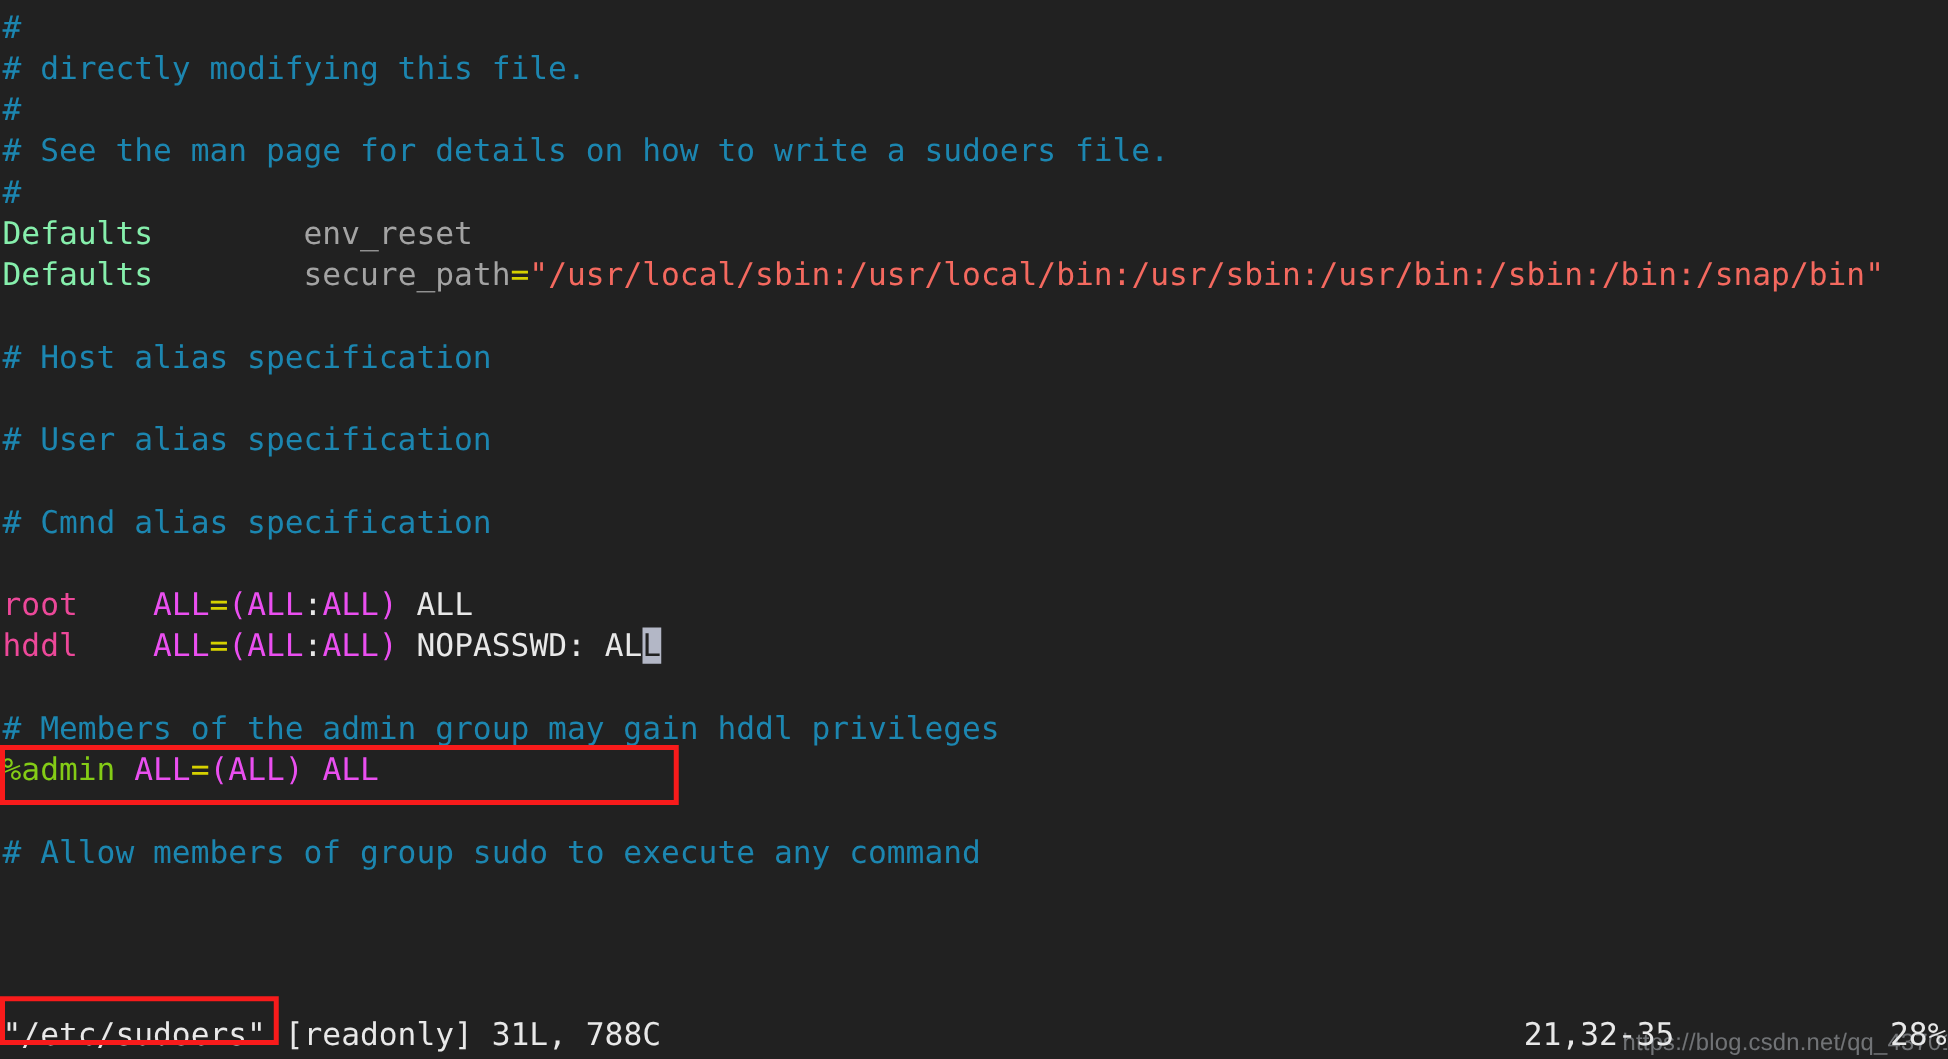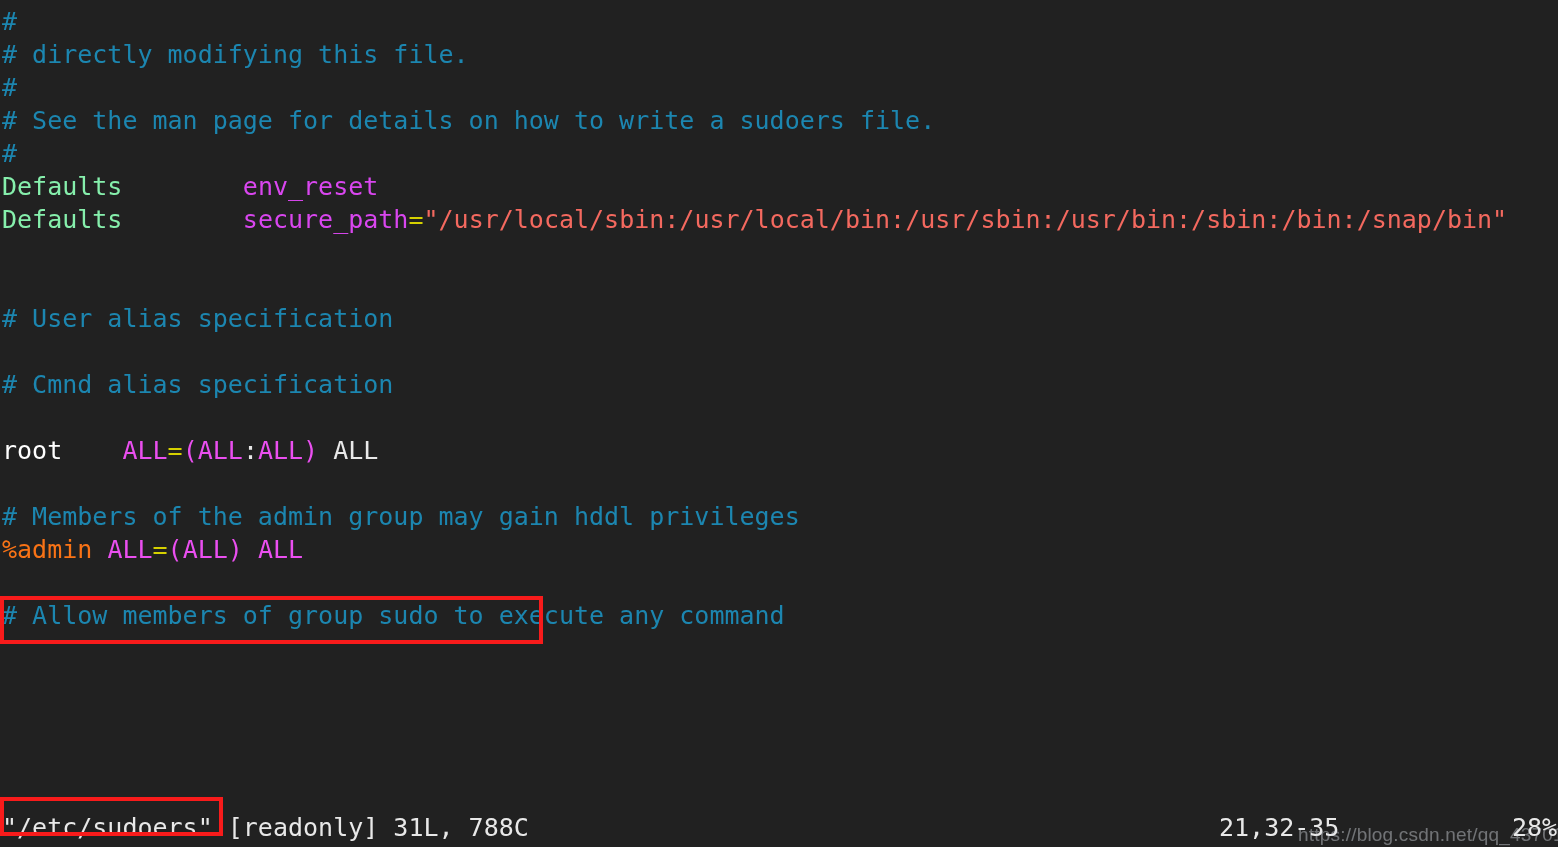--- a/index.html
+++ b/index.html
@@ -25,28 +25,28 @@
     width: 1558px;
     padding: 5px 0 0 0;
   }
   .line {
     height: 33px;
     white-space: pre;
     padding-left: 2px;
   }
   .c  { color: #1c86b0; }            
   .kw { color: #86efac; }            
-  .op { color: #d946ef; }            
+  .op { color: #a3a3a3; }            
   .str{ color: #f4695f; }            
   .eq { color: #d6d100; }            
-  .usr{ color: #ffffff; }            
+  .usr{ color: #ec4899; }            
   .all{ color: #ea4ff0; }            
   .pl { color: #ea4ff0; }            
   .wh { color: #e8e8e8; }            
-  .grp{ color: #f97316; }            
+  .grp{ color: #84cc16; }            
 
   .cursor {
     background: #b3b7c6;
     color: #212121;
   }
 
   
   #statusbar {
     position: absolute;
     left: 0;
@@ -103,34 +103,36 @@
 
     <div class="line"><span class="c">#</span></div>
 
     <div class="line"><span class="kw">Defaults</span><span>        </span><span class="op">env_reset</span></div>
 
 
     <div class="line"><span class="kw">Defaults</span><span>        </span><span class="op">secure_path</span><span class="eq">=</span><span class="str">"/usr/local/sbin:/usr/local/bin:/usr/sbin:/usr/bin:/sbin:/bin:/snap/bin"</span></div>
 
     <div class="line">&nbsp;</div>
 
+    <div class="line"><span class="c"># Host alias specification</span></div>
 
     <div class="line">&nbsp;</div>
 
     <div class="line"><span class="c"># User alias specification</span></div>
 
     <div class="line">&nbsp;</div>
 
     <div class="line"><span class="c"># Cmnd alias specification</span></div>
 
     <div class="line">&nbsp;</div>
 
 
     <div class="line"><span class="usr">root</span><span>    </span><span class="all">ALL</span><span class="eq">=</span><span class="pl">(</span><span class="all">ALL</span><span class="wh">:</span><span class="all">ALL</span><span class="pl">)</span><span> </span><span class="wh">ALL</span></div>
 
+    <div class="line"><span class="usr">hddl</span><span>    </span><span class="all">ALL</span><span class="eq">=</span><span class="pl">(</span><span class="all">ALL</span><span class="wh">:</span><span class="all">ALL</span><span class="pl">)</span><span> </span><span class="wh">NOPASSWD:</span><span> </span><span class="wh">AL</span><span class="cursor">L</span></div>
 
     <div class="line">&nbsp;</div>
 
     <div class="line"><span class="c"># Members of the admin group may gain hddl privileges</span></div>
 
     <div class="line"><span class="grp">%admin</span><span> </span><span class="all">ALL</span><span class="eq">=</span><span class="pl">(</span><span class="all">ALL</span><span class="pl">)</span><span> </span><span class="all">ALL</span></div>
 
     <div class="line">&nbsp;</div>
 
     <div class="line"><span class="c"># Allow members of group sudo to execute any command</span></div>

